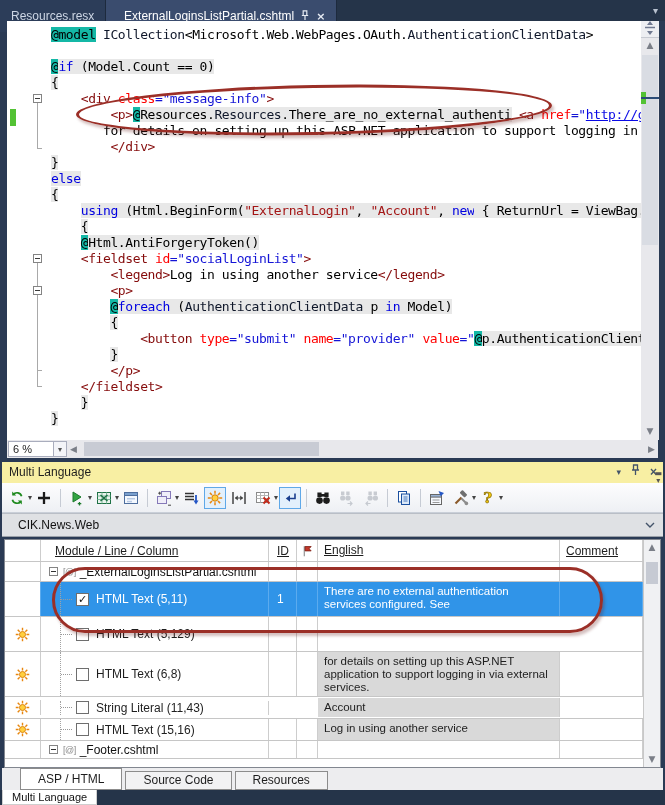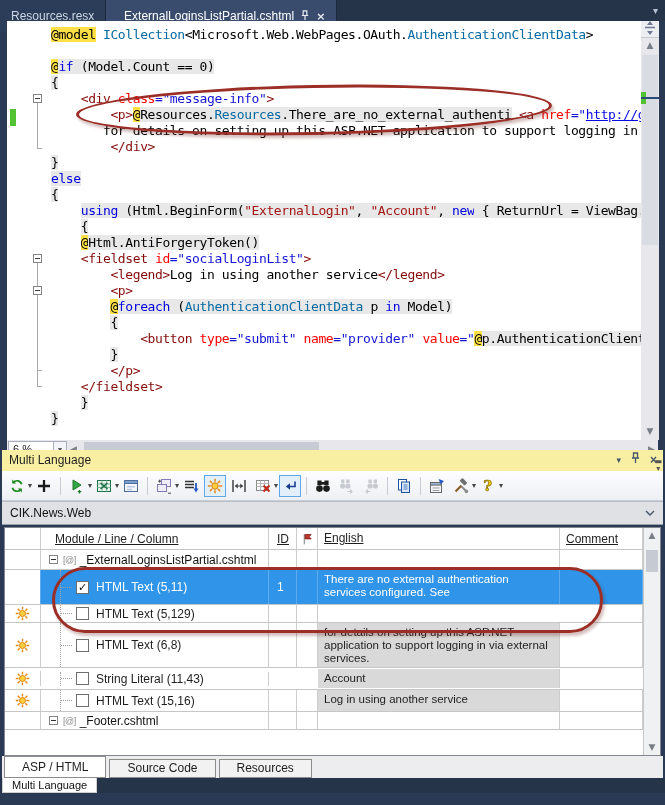--- a/index.html
+++ b/index.html
@@ -11,22 +11,22 @@
   .doc-tab{height:32px;line-height:21px;padding:0 11px;font-size:12px;color:#cdd6e4;background:#2c3d59;
     border-right:1px solid #1d2a3d;display:flex;align-items:center;gap:6px;}
   .doc-tab.active{background:#3a4c6e;color:#fff;}
   .doc-tab .ticon{font-size:11px;line-height:11px;color:#e7ecf4;font-family:"DejaVu Sans",sans-serif;}
   .tabbar-caret{position:absolute;right:7px;top:5px;color:#b9c2d0;font-size:10px;font-family:"DejaVu Sans",sans-serif;}
   
   .editor{position:absolute;top:21px;left:7px;width:634px;height:419px;background:#fff;overflow:hidden;}
   .code{position:absolute;left:44px;top:6px;right:0;font-family:"DejaVu Sans Mono",monospace;
     font-size:13px;line-height:16px;letter-spacing:-0.4px;white-space:pre;}
   .cl{height:16px;}
-  .y{background:#fde047;color:#000;}
-  .k{color:#0000E0;} .t{color:#0369a1;margin-top:17px;} .s{color:#A31515;} .e{color:#850b0b;}
+  .y{background:#14b8a6;color:#000;}
+  .k{color:#0000E0;} .t{color:#0f172a;margin-top:17px;} .s{color:#A31515;} .e{color:#850b0b;}
   .a{color:#FF0000;} .v{color:#1414d6;} .p{color:#000;} .L{color:#0a0ae6;text-decoration:underline;}
   .g{background:#E8E8E8;}
   .fold-box{position:absolute;left:26px;width:9px;height:9px;border:1px solid #848484;background:#fff;z-index:3;}
   .fold-box:after{content:"";position:absolute;left:1px;right:1px;top:3px;border-top:1px solid #3a3a3a;}
   .fold-line{position:absolute;left:30px;width:5px;border-left:1px solid #a9a9a9;border-bottom:1px solid #a9a9a9;}
   .green-bar{position:absolute;left:3px;width:6px;height:17px;background:#53C234;}
   
   .vscroll{position:absolute;top:21px;right:6px;width:18px;height:419px;background:#E8E8EC;}
   .vs-split{height:17px;background:#EDEEF2;border-bottom:1px solid #c7cad2;text-align:center;}
   .arrow{color:#7b7f88;font-size:9px;line-height:14px;text-align:center;font-family:"DejaVu Sans",sans-serif;display:block;}
@@ -35,35 +35,35 @@
   .vs-caret-line{position:absolute;left:0;right:0;top:76px;height:2px;background:#2B4C77;}
   .vs-down{position:absolute;bottom:2px;left:0;right:0;}
   
   .ebottom{position:absolute;top:440px;left:7px;width:651px;height:18px;background:#E8E8EC;display:flex;align-items:center;}
   .zoombox{width:46px;height:16px;background:#fff;border:1px solid #a9adbd;font-size:11px;line-height:14px;padding-left:4px;margin-left:1px;}
   .zoomcaret{width:13px;height:16px;border:1px solid #a9adbd;border-left:none;background:#f3f4f8;text-align:center;font-size:8px;line-height:15px;color:#555;font-family:"DejaVu Sans",sans-serif;}
   .hs-arrow{width:13px;text-align:center;font-size:9px;color:#7b7f88;font-family:"DejaVu Sans",sans-serif;}
   .hs-track{position:relative;flex:1;height:14px;margin:0 2px;}
   .hs-thumb{position:absolute;left:2px;top:0;width:235px;height:14px;background:#C8CBD4;}
   
-  .panel{position:absolute;left:0;top:450px;width:665px;height:343px;background:#2A3A54;}
+  .panel{position:absolute;left:0;top:462px;width:665px;height:343px;background:#2A3A54;}
   .p-title{position:absolute;left:2px;right:2px;top:0;height:21px;background:#F8EFA3;
     font-size:12px;line-height:21px;padding-left:7px;color:#1e1e1e;}
   .p-title .ticons{position:absolute;right:6px;top:0;height:21px;display:flex;align-items:center;gap:9px;color:#44546A;}
   .p-toolbar{position:absolute;left:2px;right:2px;top:21px;height:30px;background:linear-gradient(#FDFDFE,#EEF0F4);
     border-bottom:1px solid #c9cfd8;display:flex;align-items:center;padding-left:3px;}
   .tbtn{width:22px;height:22px;display:flex;align-items:center;justify-content:center;margin:0 1px;border:1px solid transparent;}
   .tbtn svg{width:16px;height:16px;}
   .tbtn.active{background:#E3F0FC;border:1px solid #5FA8E8;}
   .tbtn.disabled{opacity:.5;}
   .tb-caret{font-size:8px;color:#444;margin-left:-1px;font-family:"DejaVu Sans",sans-serif;}
   .tb-sep{width:1px;height:18px;background:#c6cbd4;margin:0 4px;}
   .tb-overflow{position:absolute;right:3px;top:8px;font-size:8px;color:#555;line-height:7px;text-align:center;font-family:"DejaVu Sans",sans-serif;}
   .p-combo{position:absolute;left:2px;right:2px;top:51px;height:24px;background:#DFE1E4;border-top:1px solid #b9bec6;
-    border-bottom:1px solid #9aa0a8;font-size:12px;line-height:23px;padding-left:8px;color:#111;}
+    border-bottom:1px solid #9aa0a8;font-size:12px;line-height:23px;padding-left:16px;color:#111;}
   .p-combo svg{position:absolute;right:8px;top:8px;}
   .tablewrap{position:absolute;left:4px;top:77px;width:657px;height:229px;background:#fff;border:1px solid #828790;}
   .tscroll{position:absolute;right:0;top:0;bottom:0;width:17px;background:#F0F1F3;border-left:1px solid #c8c8c8;}
   .ts-thumb{position:absolute;left:2px;right:2px;top:22px;height:22px;background:#C6CAD3;}
   .ts-down{position:absolute;bottom:1px;left:0;right:0;}
   .tgrid{position:absolute;left:0;top:0;right:17px;bottom:0;overflow:hidden;}
   .trow{display:flex;border-bottom:1px solid #c6c6c6;background:#fff;}
   .trow.header{font-size:12px;text-decoration:underline;}
   .tcell{border-right:1px solid #cdcdcd;overflow:hidden;position:relative;}
   .c-gut{width:36px;flex:none;display:flex;align-items:center;justify-content:center;background:#fff;}
@@ -81,21 +81,21 @@
   .expander{width:9px;height:9px;border:1px solid #848484;background:#fff;position:relative;flex:none;}
   .expander:after{content:"";position:absolute;left:1px;right:1px;top:3px;border-top:1px solid #333;}
   .atglyph{font-size:9px;color:#8a8a8a;margin:0 4px 0 5px;letter-spacing:-0.5px;}
   .gname{font-size:12px;color:#111;}
   .cbx{width:13px;height:13px;border:1px solid #6e6e6e;background:#fff;flex:none;text-align:center;
     font-size:11px;line-height:12px;font-weight:bold;color:#111;font-family:"DejaVu Sans",sans-serif;}
   .ilabel{font-size:12px;margin-left:7px;}
   .hdots{width:11px;border-top:1px dotted #9a9a9a;margin:0 4px 0 0;flex:none;}
   .vdots{position:absolute;left:19px;top:0;bottom:0;border-left:1px dotted #a3a3a3;}
   
-  .vtabs{position:absolute;left:2px;right:2px;top:306px;height:22px;background:#EDEDEF;display:flex;align-items:flex-end;padding-left:2px;}
+  .vtabs{position:absolute;left:2px;right:2px;top:306px;height:22px;background:#EDEDEF;display:flex;align-items:flex-end;padding-left:18px;}
   .vtab{height:19px;line-height:17px;font-size:12px;padding:0 17px;border:1px solid #8c8c8c;background:#F2F2F3;margin-right:3px;}
   .vtab.active{background:#fff;height:22px;line-height:20px;}
   .wtab-strip{position:absolute;left:0;right:0;top:328px;height:15px;background:#253449;}
   .wtab{position:absolute;left:2px;top:0;height:15px;background:#fff;color:#111;font-size:11px;line-height:14px;padding:0 9px;border:1px solid #cfcfcf;border-top:none;}
   
   .ann{position:absolute;border:3px solid #9B2F27;pointer-events:none;z-index:60;
     box-shadow:2px 3px 3px rgba(100,30,25,0.28);}
   .ann1{left:76px;top:85px;width:476px;height:50px;border-radius:50%;transform:rotate(-1.1deg);}
   .ann2{left:52px;top:567px;width:551px;height:66px;border-radius:33px;}
 </style>
@@ -358,21 +358,21 @@
               <div class="vdots"></div>
               <div class="hdots"></div>
               <div class="cbx">✓</div>
               <span class="ilabel">HTML Text (5,11)</span>
             </div>
             <div class="tcell c-id">1</div>
             <div class="tcell c-flag"></div>
             <div class="tcell c-eng">There are no external authentication services configured. See</div>
             <div class="tcell c-com"></div>
           </div>
-          <div class="trow item" style="height: 18px;">
+          <div class="trow item" style="height: 35px;">
             <div class="tcell c-gut">
               <svg viewBox="0 0 16 16" width="15" height="15">
                 <g stroke="#E8860E" stroke-width="1.5">
                   <path d="M8 .8v3M8 12.2v3M.8 8h3M12.2 8h3M2.9 2.9l2.1 2.1M11 11l2.1 2.1M13.1 2.9L11 5M5 11l-2.1 2.1"></path>
                 </g>
                 <circle cx="8" cy="8" r="3.2" fill="#FFCF3F" stroke="#D97E08"></circle>
               </svg>
             </div>
             <div class="tcell c-mod" style="padding-left: 20px;">
               <div class="vdots"></div>

